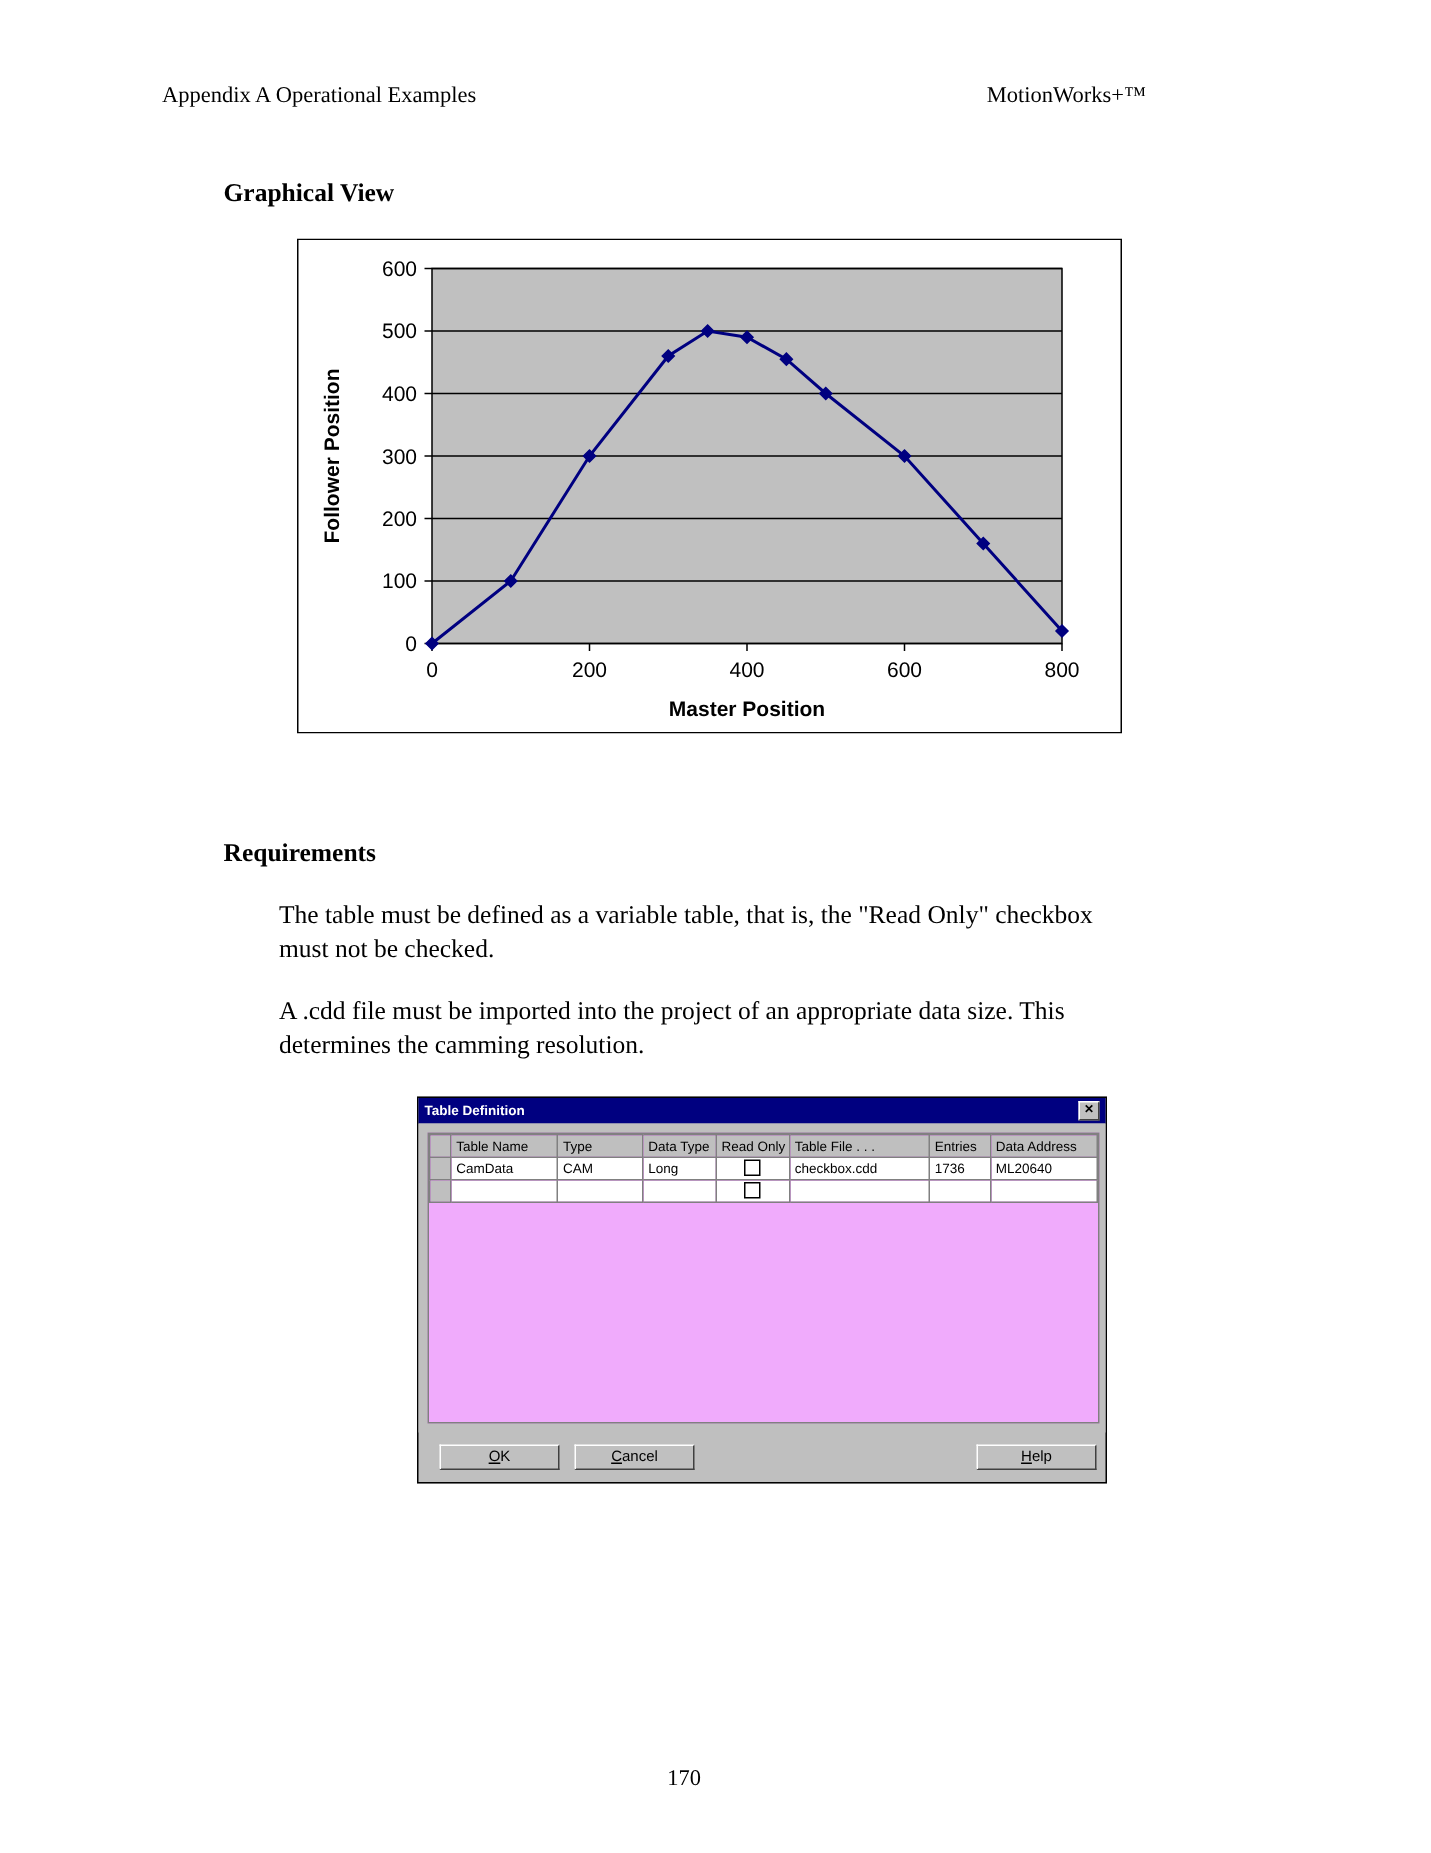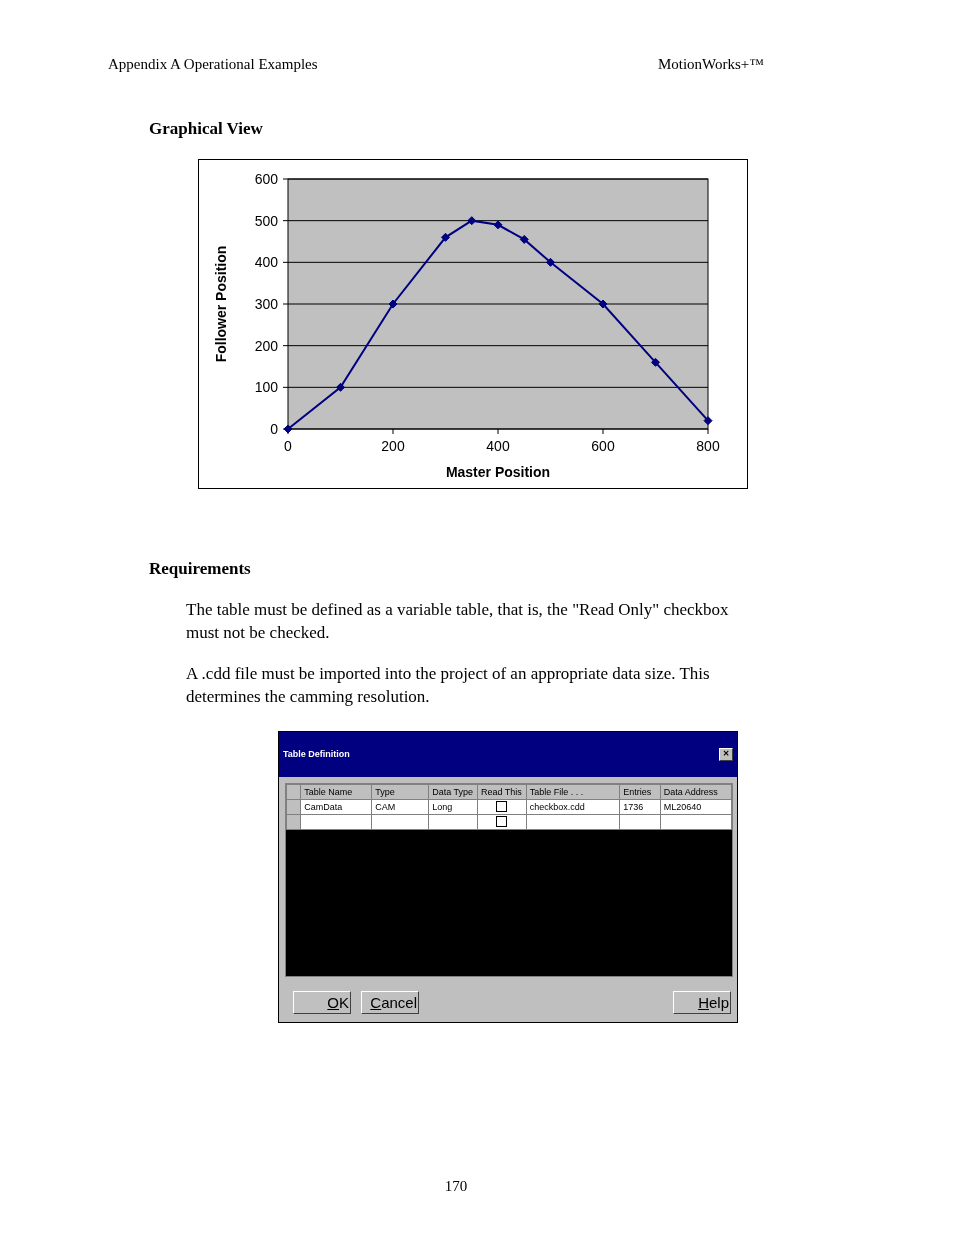--- a/index.html
+++ b/index.html
@@ -62,21 +62,21 @@
     box-sizing: border-box;
     font-family: Tahoma, Arial, sans-serif;
     font-size: 9px;
     background: #bfbfbf;
     border: 1px solid #000;
   }
   .dlg-title {
     background: #000080;
     color: #fff;
     font-weight: bold;
-    padding: 16px 4px;
+    padding: 2px 4px;
     display: flex;
     justify-content: space-between;
     align-items: center;
   }
   .dlg-close {
     background: #c0c0c0;
     color: #000;
     width: 12px;
     height: 11px;
     display: inline-flex;
@@ -87,21 +87,21 @@
     border-right-color: #404040;
     border-bottom-color: #404040;
     line-height: 1;
   }
   .dlg-body {
     padding: 6px 6px 6px 6px;
     background: #bfbfbf;
   }
   .dlg-grid {
     width: 100%;
-    background: #000000;
+    background: #f0abfc;
     border: 1px solid #808080;
     height: 192px;
     overflow: hidden;
   }
   .dlg-grid table {
     border-collapse: collapse;
     width: 100%;
     table-layout: fixed;
   }
   .dlg-grid th, .dlg-grid td {
@@ -133,28 +133,28 @@
   }
   .dlg-buttons {
     display: flex;
     gap: 10px;
     padding: 8px 6px 8px 14px;
     justify-content: flex-start;
     align-items: center;
   }
   .dlg-btn {
     font-family: Tahoma, Arial, sans-serif;
-    font-size: 15px;
+    font-size: 10px;
     background: #c0c0c0;
     border: 1px solid #fff;
     border-right-color: #404040;
     border-bottom-color: #404040;
-    padding: 2px 1px;
+    padding: 2px 12px;
     width: 54px;
-    text-align: right;
+    text-align: center;
     cursor: default;
   }
   .dlg-buttons .spacer { flex: 1; }
   .mn { text-decoration: underline; }
 </style>
 </head>
 <body>
 
 <div class="page">
 
@@ -241,21 +241,21 @@
                 <col style="width: 92px;">
                 <col style="width: 40px;">
                 <col style="width: 70px;">
               </colgroup>
               <thead>
                 <tr>
                   <th></th>
                   <th>Table Name</th>
                   <th>Type</th>
                   <th>Data Type</th>
-                  <th>Read This</th>
+                  <th>Read Only</th>
                   <th>Table File . . .</th>
                   <th>Entries</th>
                   <th>Data Address</th>
                 </tr>
               </thead>
               <tbody>
                 <tr>
                   <td class="rowhead"></td>
                   <td>CamData</td>
                   <td>CAM</td>

